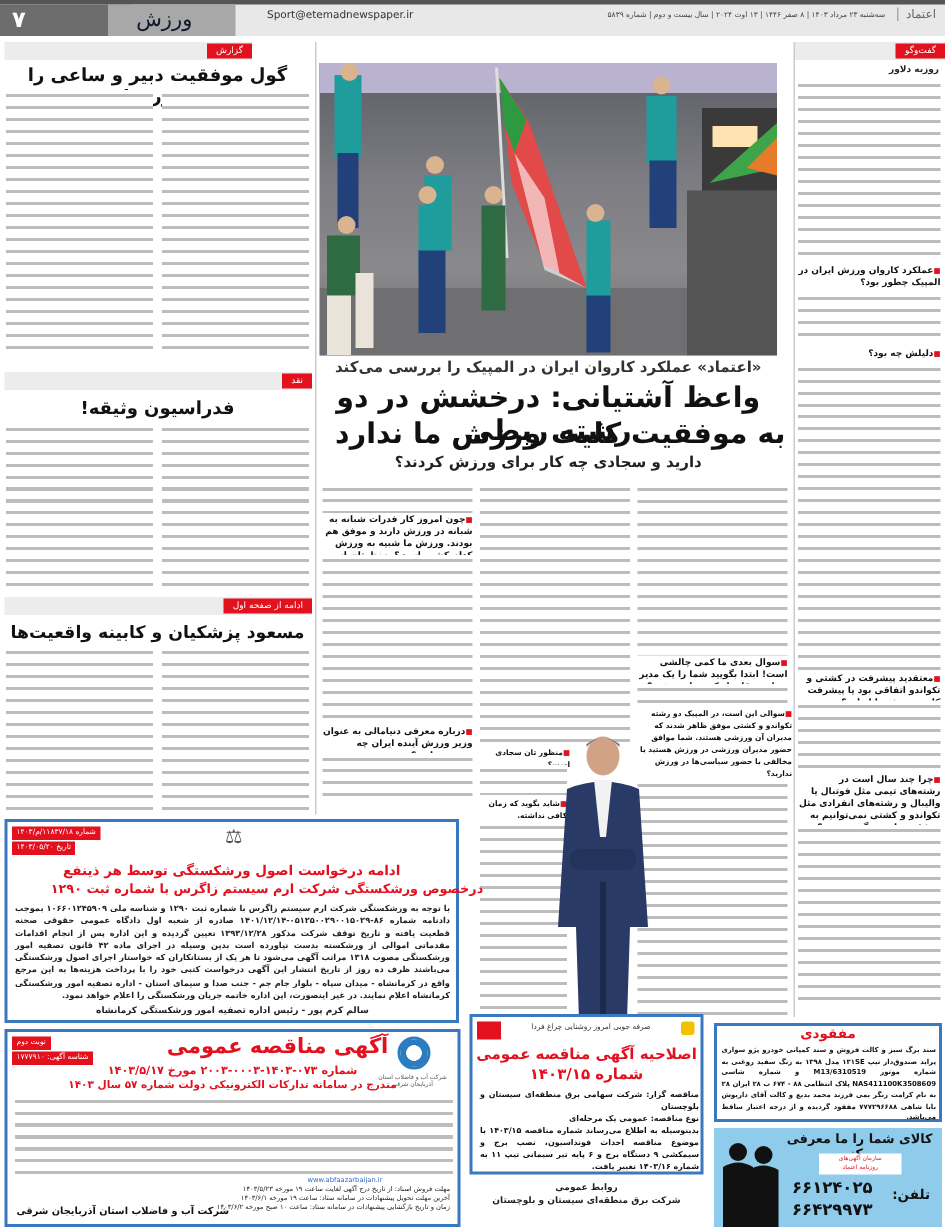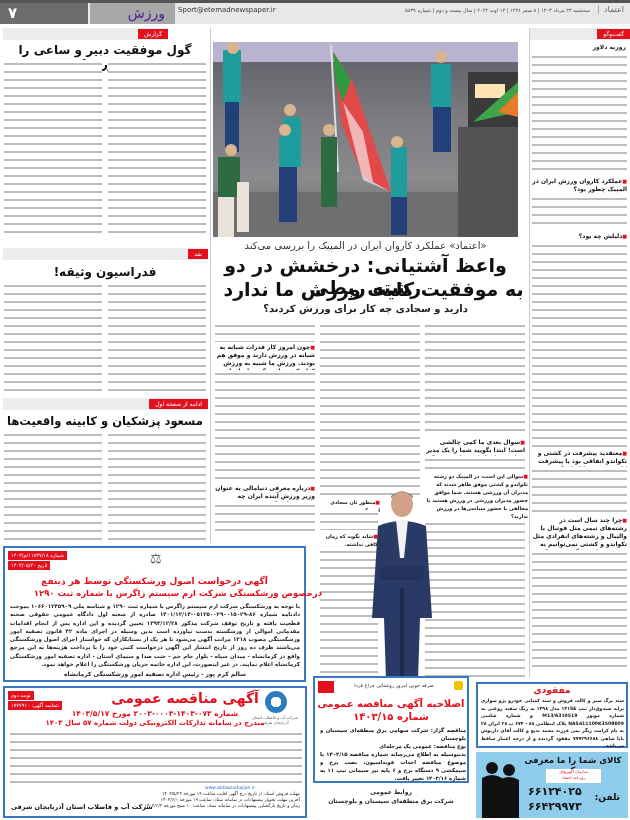--- a/index.html
+++ b/index.html
@@ -1,20 +1,20 @@
 <!DOCTYPE html>
 <html><head>
 <meta charset="utf-8">
 <style>
 *{box-sizing:border-box;margin:0;padding:0}
 body{width:630px;height:820px;background:#fff;font-family:"DejaVu Sans",sans-serif;overflow:hidden;position:relative;color:#222}
 .abs{position:absolute}
 .topbar{left:0;top:0;width:630px;height:24px;background:#e8e8e8;border-top:3px solid #555}
 .pagenum{left:0;top:3px;width:88px;height:21px;background:#6d6d6d;color:#fff;font-size:15px;font-weight:bold;padding-left:8px;line-height:21px}
-.section{left:90px;top:3px;width:85px;height:21px;background:#a8a8a8;color:#4c1d95;font-size:14px;line-height:21px;text-align:right;padding-right:10px}
+.section{left:72px;top:3px;width:85px;height:21px;background:#a8a8a8;color:#0f172a;font-size:14px;line-height:21px;text-align:center;padding-right:10px}
 .email{left:178px;top:6px;font-size:7px;color:#333}
 .dateline{right:40px;top:7px;font-size:5px;color:#444;direction:rtl}
 .logo{right:6px;top:5px;font-size:8px;color:#666;border-left:1px solid #aaa;padding-left:5px}
 .labelbar{height:12px;background:#ececec}
 .redtag{position:absolute;top:1px;height:10px;background:#e3101e;color:#fff;font-size:6px;line-height:10px;padding:0 6px;direction:rtl}
 .txtlines{background:repeating-linear-gradient(#fff 0 3px,#bdbdbd 3px 5px,#fff 5px 8px)}
 .h1{font-weight:bold;direction:rtl;text-align:center;color:#111}
 .q{font-size:6px;font-weight:bold;color:#111;direction:rtl;line-height:8px}
 .q::before{content:"\25A0 ";color:#e3101e;font-size:5px}
 .adbox{border:2px solid #3a78c0;background:#fff}
@@ -106,21 +106,21 @@
         <circle cx="77" cy="68" r="6"></circle>
         <circle cx="72" cy="88" r="6"></circle>
         <circle cx="116" cy="88" r="6"></circle>
         <circle cx="184" cy="100" r="6"></circle>
         <circle cx="228" cy="15" r="6"></circle>
         <circle cx="18" cy="108" r="6"></circle>
       </g>
   </svg>
 </div>
 
-<div class="abs h1" style="left:213px;top:240px;width:305px;font-size:10px;font-weight:normal;color:#333">«اعتماد» عملکرد کاروان ایران در المپیک را بررسی می‌کند</div>
+<div class="abs h1" style="left:213px;top:240px;width:305px;font-size:10px;font-weight:bold;color:#333">«اعتماد» عملکرد کاروان ایران در المپیک را بررسی می‌کند</div>
 <div class="abs h1" style="left:213px;top:254px;width:305px;font-size:19px;line-height:22px">واعظ آشتیانی: درخشش در دو رشته ربطی</div>
 <div class="abs h1" style="left:221px;top:278px;width:305px;font-size:19px;line-height:22px">به موفقیت کلیت ورزش ما ندارد</div>
 <div class="abs h1" style="left:213px;top:303px;width:305px;font-size:10px;color:#222">دارید و سجادی چه کار برای ورزش کردند؟</div>
 
 <div class="abs txtlines" style="left:425px;top:322px;width:100px;height:115px"></div>
 <div class="abs q" style="left:425px;top:438px;width:100px">سوال بعدی ما کمی چالشی است! ابتدا بگویید شما را یک مدیر سیاسی قلمداد کنیم یا ورزشی؟</div>
 <div class="abs txtlines" style="left:425px;top:456px;width:100px;height:225px"></div>
 
 <div class="abs txtlines" style="left:320px;top:322px;width:100px;height:175px"></div>
 
@@ -145,21 +145,21 @@
     <polygon points="24,32 36,32 32,70 28,70" fill="#f2f2f2"></polygon>
     <rect x="8" y="78" width="44" height="14" rx="6" fill="#24335b"></rect>
     <rect x="28" y="100" width="4" height="92" fill="#1d2a4c"></rect>
   </svg>
 </div>
 
 <div class="abs adbox" style="left:3px;top:546px;width:303px;height:136px">
   <div class="abs badge" style="left:3px;top:3px">شماره ۱۱۸۳۷/۱۸/م/۱۴۰۳</div>
   <div class="abs badge" style="left:3px;top:13px">تاریخ ۱۴۰۳/۰۵/۲۰</div>
   <div class="abs" style="left:145px;top:3px;font-size:13px;color:#555">⚖</div>
-  <div class="abs redtitle" style="left:0;top:28px;width:299px;font-size:9px">آگهی درخواست اصول ورشکستگی توسط هر ذینفع</div>
+  <div class="abs redtitle" style="left:0;top:28px;width:299px;font-size:9px">ادامه درخواست اصول ورشکستگی توسط هر ذینفع</div>
   <div class="abs redtitle" style="left:0;top:40px;width:346px;font-size:8.5px">درخصوص ورشکستگی شرکت ارم سیستم زاگرس با شماره ثبت ۱۲۹۰</div>
   <div class="abs" style="left:5px;top:54px;width:290px;font-size:5.5px;line-height:8.3px;direction:rtl;text-align:justify;color:#222;font-weight:bold">با توجه به ورشکستگی شرکت ارم سیستم زاگرس با شماره ثبت ۱۲۹۰ و شناسه ملی ۱۰۶۶۰۱۲۴۵۹۰۹ بموجب دادنامه شماره ۸۶-۰۵۱۲۵۰۰۲۹۰۰۱۵۰۲۹-۱۴۰۱/۱۲/۱۴ صادره از شعبه اول دادگاه عمومی حقوقی صحنه قطعیت یافته و تاریخ توقف شرکت مذکور ۱۳۹۳/۱۲/۲۸ تعیین گردیده و این اداره پس از انجام اقدامات مقدماتی اموالی از ورشکسته بدست نیاورده است بدین وسیله در اجرای ماده ۴۲ قانون تصفیه امور ورشکستگی مصوب ۱۳۱۸ مراتب آگهی می‌شود تا هر یک از بستانکاران که خواستار اجرای اصول ورشکستگی می‌باشند ظرف ده روز از تاریخ انتشار این آگهی درخواست کتبی خود را با پرداخت هزینه‌ها به این مرجع واقع در کرمانشاه - میدان سپاه - بلوار جام جم - جنب صدا و سیمای استان - اداره تصفیه امور ورشکستگی کرمانشاه اعلام نمایند. در غیر اینصورت، این اداره خاتمه جریان ورشکستگی را اعلام خواهد نمود.</div>
   <div class="abs" style="left:5px;top:122px;width:290px;font-size:6px;direction:rtl;text-align:center;color:#222;font-weight:bold">سالم کرم پور - رئیس اداره تصفیه امور ورشکستگی کرمانشاه</div>
 </div>
 
 <div class="abs adbox" style="left:3px;top:686px;width:304px;height:132px">
   <div class="abs badge" style="left:3px;top:3px">نوبت دوم</div>
   <div class="abs badge" style="left:3px;top:13px">شناسه آگهی: ۱۷۷۷۹۱۰</div>
   <div class="abs" style="right:18px;top:3px;width:22px;height:22px;border-radius:50%;border:2px solid #2c7cc0;background:radial-gradient(circle,#fff 40%,#2c7cc0 42%)"></div>
   <div class="abs" style="right:6px;top:27px;width:48px;font-size:4px;line-height:5px;direction:rtl;text-align:center;color:#555">شرکت آب و فاضلاب استان آذربایجان شرقی</div>

